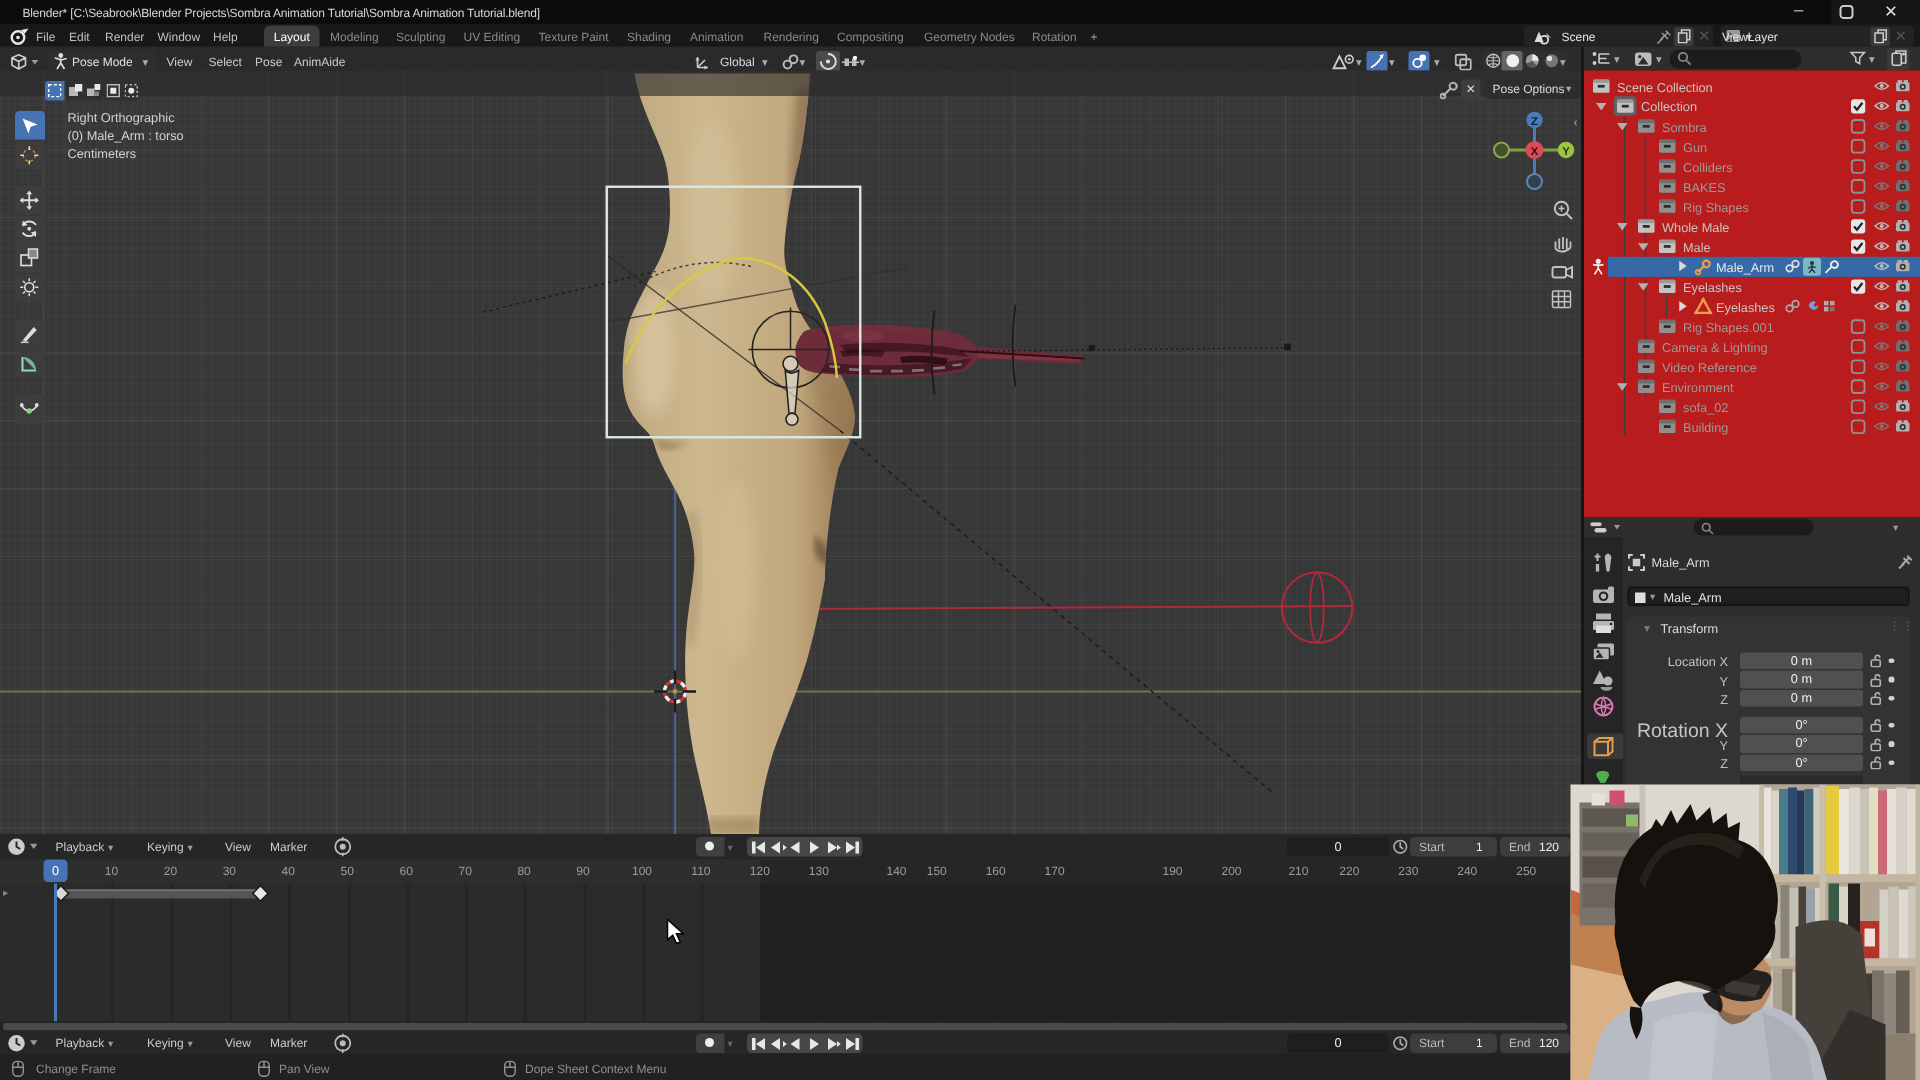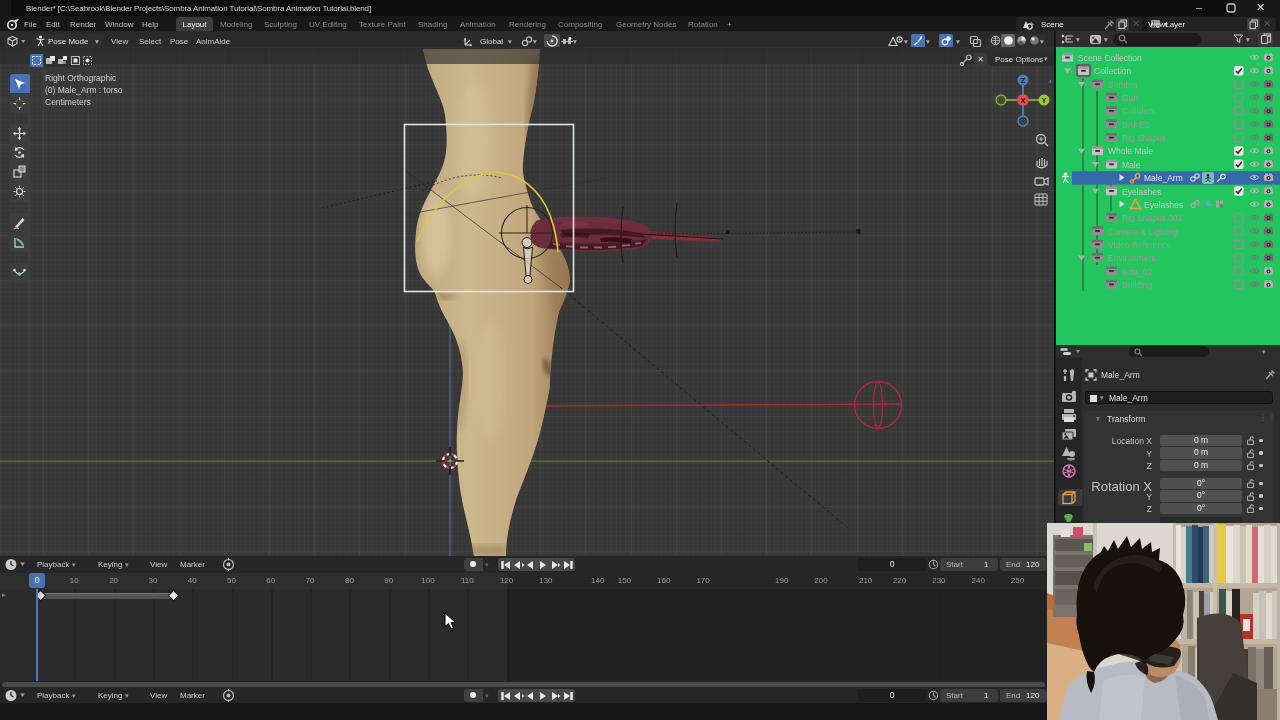--- a/index.html
+++ b/index.html
@@ -2,21 +2,21 @@
 <html><head>
 <meta charset="utf-8">
 <style>
 * { margin:0; padding:0; box-sizing:border-box; }
 html,body { width:1280px; height:720px; overflow:hidden; background:#161616;
   font-family:"Liberation Sans", sans-serif; }
 #app { position:absolute; top:0; left:0; width:1280px; height:720px; }
 .abs { position:absolute; }
 .txt { position:absolute; white-space:nowrap; }
 
-#titlebar { top:0; left:0; width:1221px; height:16px; background:#0c0c0c;margin-left:11px; }
+#titlebar { top:0; left:0; width:1221px; height:16px; background:#0c0c0c; }
 #titletext { left:15px; top:3.5px; font-size:8px; letter-spacing:-0.12px; color:#d8d8d8; }
 
 #topbar { top:16px; left:0; width:1280px; height:15px; background:#181818; }
 .menuitem { position:absolute; top:4px; font-size:8px; color:#c0c0c0; }
 .wstab { position:absolute; top:4px; font-size:8px; color:#8a8a8a; }
 #tab-active { position:absolute; left:176px; top:0.5px; width:37px; height:15px;
   background:#3d3d3d; border-radius:4px 4px 0 0; color:#ffffff; font-size:8px;
   text-align:center; line-height:15px; }
 
 #toolrow { top:31px; left:0; width:1054px; height:16px; background:#2a2a2a; }
@@ -29,21 +29,21 @@
     repeating-linear-gradient(to right, rgba(255,255,255,.02) 0 1px, transparent 1px 4.52px),
     repeating-linear-gradient(to bottom, rgba(255,255,255,.02) 0 1px, transparent 1px 4.52px);
   background-position: 43.2px 7.2px, 43.2px 7.2px, 0.7px 0.2px, 0.7px 0.2px; }
 #vpsvg { position:absolute; top:0; left:0; }
 .vptext { position:absolute; font-size:8.5px; color:#d2d2d2; }
 
 .tbtn { position:absolute; left:10px; width:20px; height:19px; background:#3d3d3d;
   border-radius:3px; }
 .tbtn.active { background:#4772b3; }
 
-#outliner { top:47px; left:1056px; width:224px; height:298px; background:#22c55e; }
+#outliner { top:47px; left:1056px; width:224px; height:298px; background:#b91c1c; }
 
 #props { top:345px; left:1056px; width:224px; height:375px; background:#2d2d2d; }
 
 #timeline { top:556px; left:0; width:1054px; height:131px; background:#2b2b2b; }
 #tlheader2 { top:687px; left:0; width:1054px; height:16px; background:#2a2a2a; }
 #statusbar { top:703px; left:0; width:1054px; height:17px; background:#212121; }
 
 #webcam { top:523px; left:1047px; width:233px; height:197px; background:#cfc8bd; overflow:hidden; }
 </style>
 </head>
@@ -1134,20 +1134,37 @@
     <svg class="abs" style="left:928px;top:3px" width="11" height="11" viewBox="0 0 11 11">
         <circle cx="5.5" cy="5.5" r="4.2" fill="none" stroke="#aaa" stroke-width="1.1"></circle>
         <path d="M5.5 2.5 L5.5 5.5 L7.5 7" stroke="#aaa" stroke-width="1.1" fill="none"></path>
       </svg>
     <div class="abs" style="left:940px;top:1.5px;width:58px;height:13.5px;background:#3d3d3d;border-radius:3px"></div>
     <div class="txt" style="left:946px;top:3.5px;font-size:8px;color:#bbb">Start</div>
     <div class="txt" style="left:984px;top:3.5px;font-size:8px;color:#eee">1</div>
     <div class="abs" style="left:1000px;top:1.5px;width:47px;height:13.5px;background:#3d3d3d;border-radius:3px"></div>
     <div class="txt" style="left:1006px;top:3.5px;font-size:8px;color:#bbb">End</div>
     <div class="txt" style="left:1026px;top:3.5px;font-size:8px;color:#eee">120</div>
+  </div>
+  <div id="statusbar" class="abs">
+    <svg class="abs" style="left:8px;top:3.5px" width="8" height="11" viewBox="0 0 8 11">
+        <rect x="0.5" y="0.5" width="7" height="10" rx="3" fill="none" stroke="#909090" stroke-width="1"></rect>
+        <path d="M4 0.5 L4 4.5 M0.5 4.5 L7.5 4.5" stroke="#909090" stroke-width="1"></path>
+      </svg>
+    <div class="txt" style="left:24px;top:4.5px;font-size:8px;color:#8f8f8f">Change Frame</div>
+    <svg class="abs" style="left:172px;top:3.5px" width="8" height="11" viewBox="0 0 8 11">
+        <rect x="0.5" y="0.5" width="7" height="10" rx="3" fill="none" stroke="#909090" stroke-width="1"></rect>
+        <path d="M4 0.5 L4 4.5 M0.5 4.5 L7.5 4.5" stroke="#909090" stroke-width="1"></path>
+      </svg>
+    <div class="txt" style="left:186px;top:4.5px;font-size:8px;color:#8f8f8f">Pan View</div>
+    <svg class="abs" style="left:336px;top:3.5px" width="8" height="11" viewBox="0 0 8 11">
+        <rect x="0.5" y="0.5" width="7" height="10" rx="3" fill="none" stroke="#909090" stroke-width="1"></rect>
+        <path d="M4 0.5 L4 4.5 M0.5 4.5 L7.5 4.5" stroke="#909090" stroke-width="1"></path>
+      </svg>
+    <div class="txt" style="left:350px;top:4.5px;font-size:8px;color:#8f8f8f">Dope Sheet Context Menu</div>
   </div>
   <div id="webcam" class="abs">
     <svg class="abs" style="left:0;top:0" width="233" height="197" viewBox="0 0 233 197">
     <rect x="0" y="0" width="233" height="197" fill="#ddd8cf"></rect>
     <path d="M0 75 L46 95 L46 197 L0 197 Z" fill="#c08050"></path>
     <path d="M0 120 L46 130 L46 197 L0 197 Z" fill="#d9b184"></path>
     <path d="M0 70 L20 78 L20 92 L0 86 Z" fill="#c4693c"></path>
     <rect x="6" y="12" width="42" height="82" fill="#7a736c"></rect>
     <rect x="8" y="16" width="38" height="12" fill="#5d5751"></rect>
     <rect x="8" y="32" width="38" height="12" fill="#66605a"></rect>

